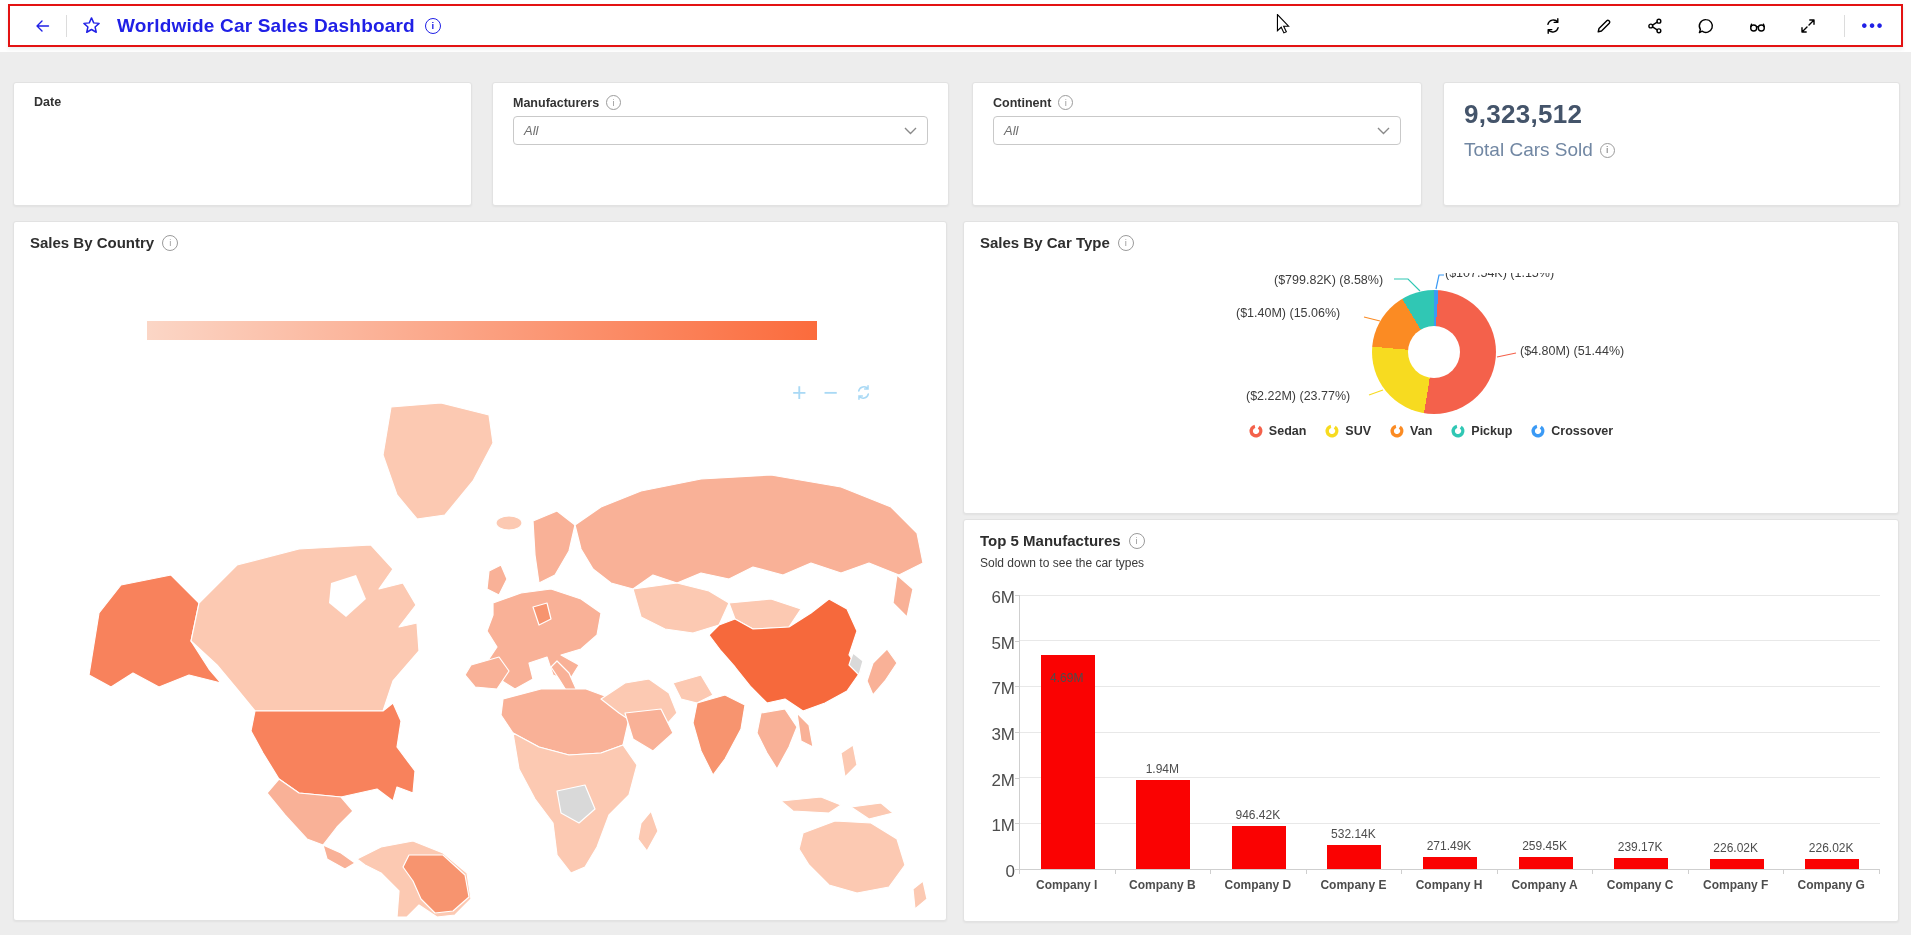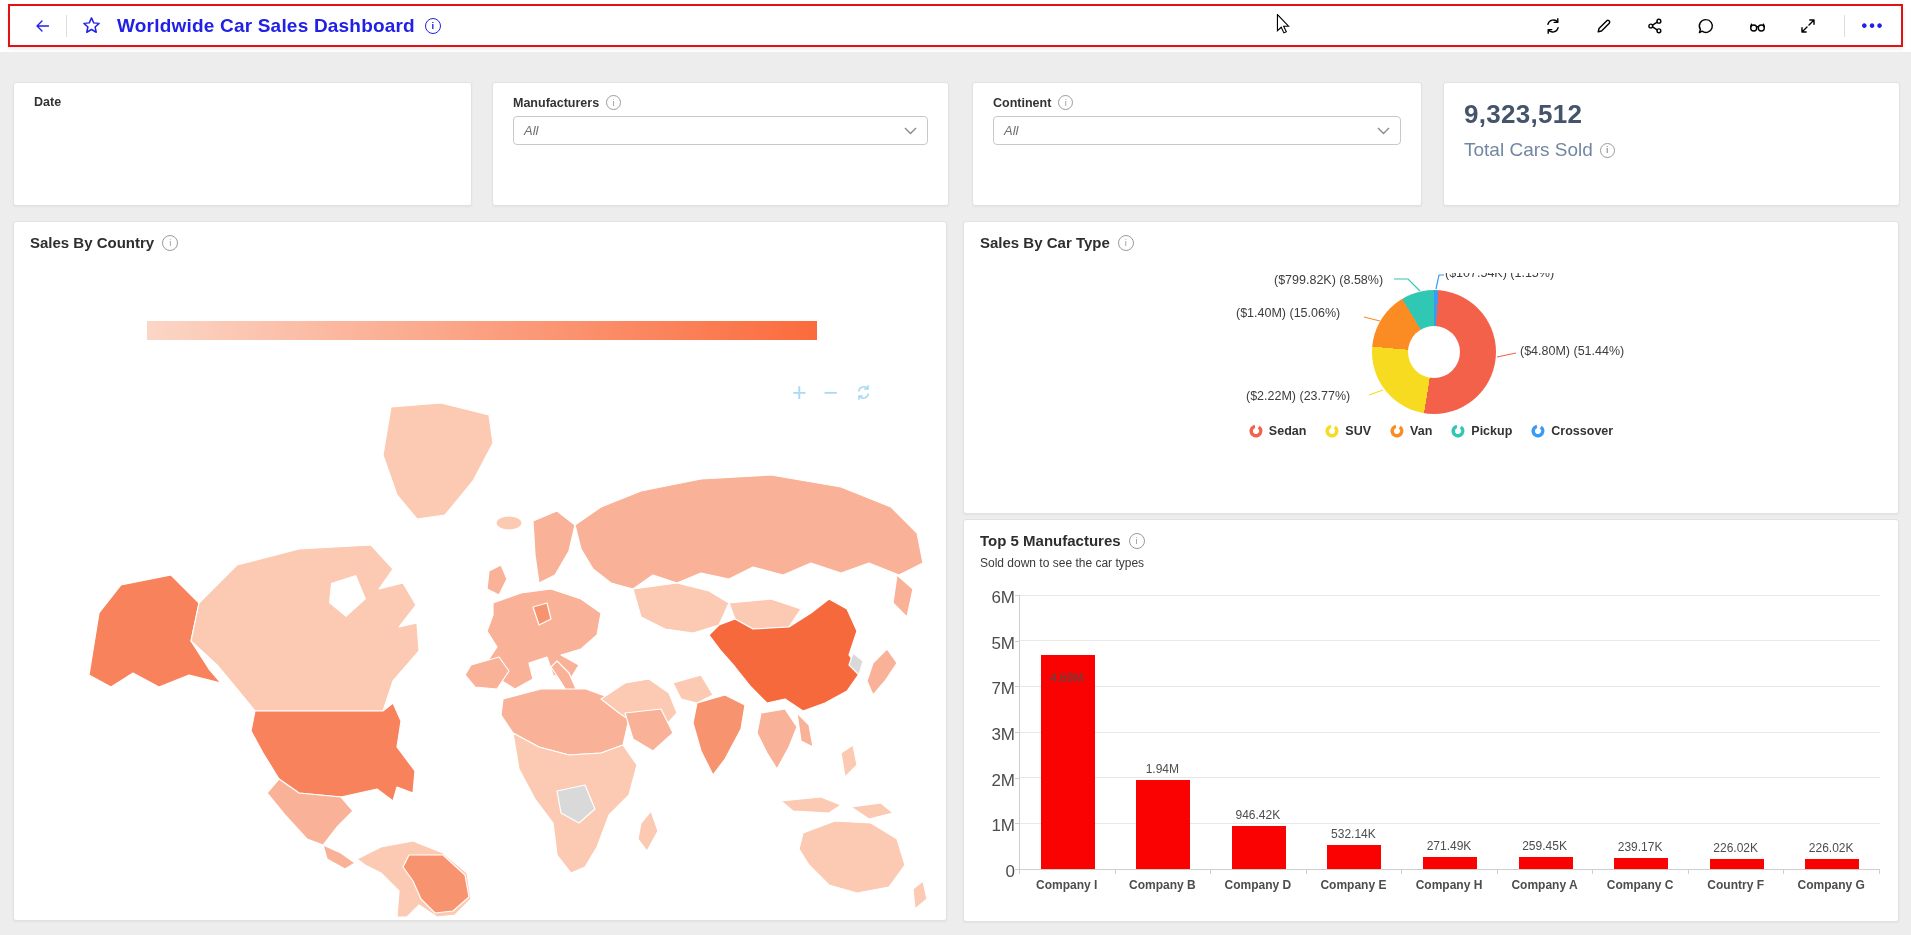--- a/index.html
+++ b/index.html
@@ -365,21 +365,21 @@
         <div class="bc-clab" style="left: 246.111px; width: 95.5556px; top: 358px;">Company D</div>
         <div class="bc-vlab" style="left: 341.667px; width: 95.5556px; top: 307px;">532.14K</div>
         <div class="bc-clab" style="left: 341.667px; width: 95.5556px; top: 358px;">Company E</div>
         <div class="bc-vlab" style="left: 437.222px; width: 95.5556px; top: 319px;">271.49K</div>
         <div class="bc-clab" style="left: 437.222px; width: 95.5556px; top: 358px;">Company H</div>
         <div class="bc-vlab" style="left: 532.778px; width: 95.5556px; top: 319px;">259.45K</div>
         <div class="bc-clab" style="left: 532.778px; width: 95.5556px; top: 358px; text-align: center;">Company A</div>
         <div class="bc-vlab" style="left: 628.333px; width: 95.5556px; top: 320px;">239.17K</div>
         <div class="bc-clab" style="left: 628.333px; width: 95.5556px; top: 358px;">Company C</div>
         <div class="bc-vlab" style="left: 723.889px; width: 95.5556px; top: 321px;">226.02K</div>
-        <div class="bc-clab" style="left: 723.889px; width: 95.5556px; top: 358px;">Country F</div>
+        <div class="bc-clab" style="left: 723.889px; width: 95.5556px; top: 358px;">Company F</div>
         <div class="bc-vlab" style="left: 819.444px; width: 95.5556px; top: 321px;">226.02K</div>
         <div class="bc-clab" style="left: 819.444px; width: 95.5556px; top: 358px;">Company G</div>
       </div>
   </div>
 
   <svg class="cursor" width="14" height="20" viewBox="0 0 12 18">
     <path d="M1,0.5 L1,15 L4.4,11.9 L6.8,17 L9,16 L6.6,11 L11,11 Z" fill="#fff" stroke="#000" stroke-width="1"></path>
   </svg>
 
 </div>

